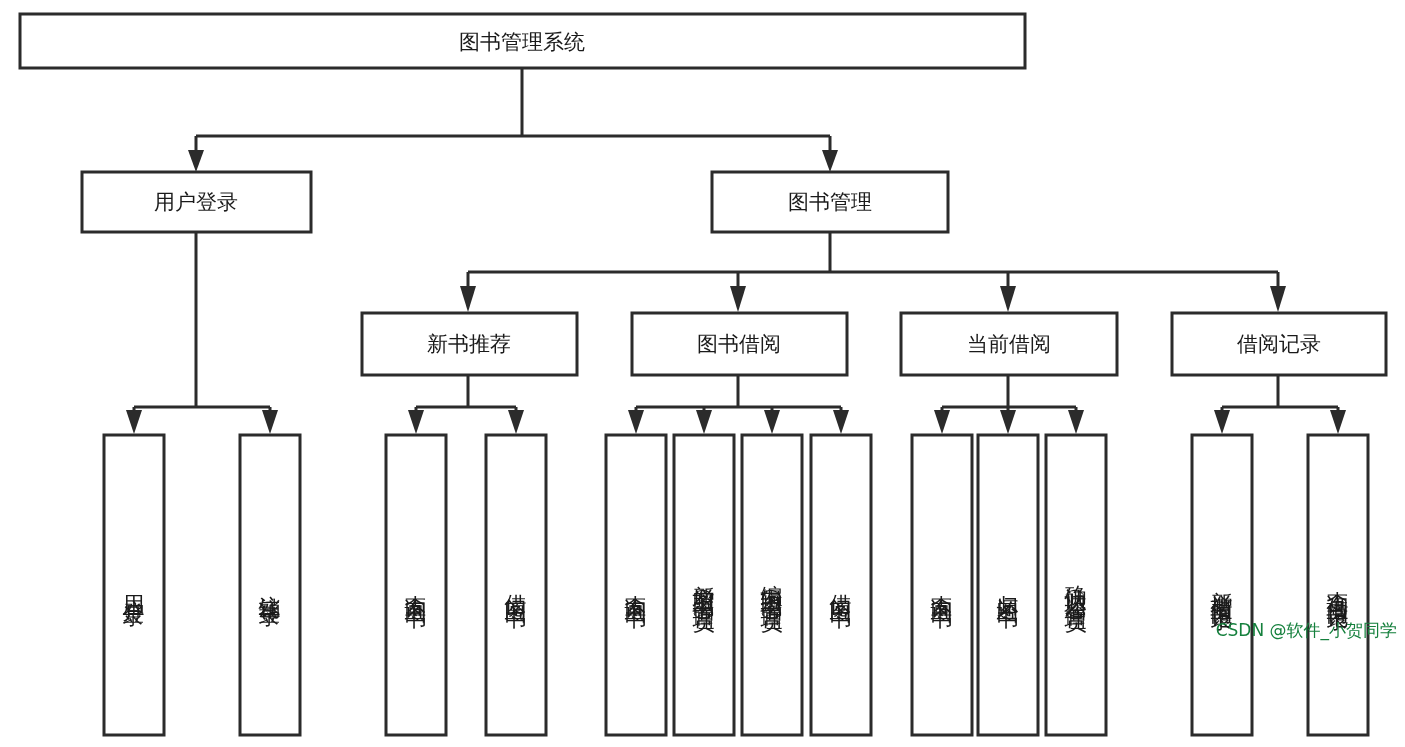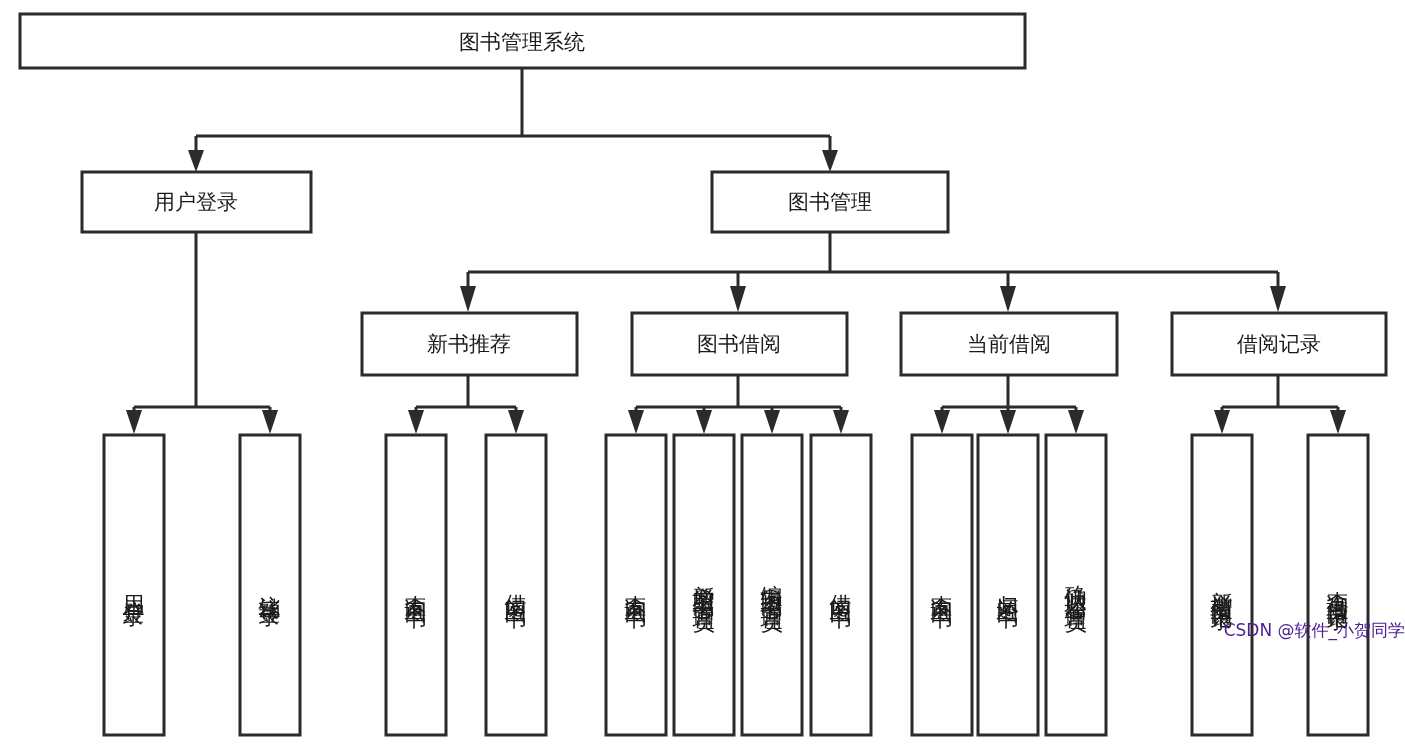--- a/index.html
+++ b/index.html
@@ -51,25 +51,25 @@
     stroke: #2b2b2b;
     stroke-width: 3;
     fill: none;
   }
   .arrow-head {
     fill: #2b2b2b;
     stroke: none;
   }
   .watermark {
     position: absolute;
-    right: 0;
+    right: 8px;
     bottom: 6px;
     font-family: "DejaVu Sans", "Liberation Sans", sans-serif;
     font-size: 17px;
-    color: #4c1d95;
+    color: #15803d;
     white-space: nowrap;
     pointer-events: none;
     user-select: none;
   }
 </style>
 </head>
 <body>
 
 <div id="diagram-root">
   <svg id="tree-svg" viewBox="0 0 1405 747" xmlns="http://www.w3.org/2000/svg">

